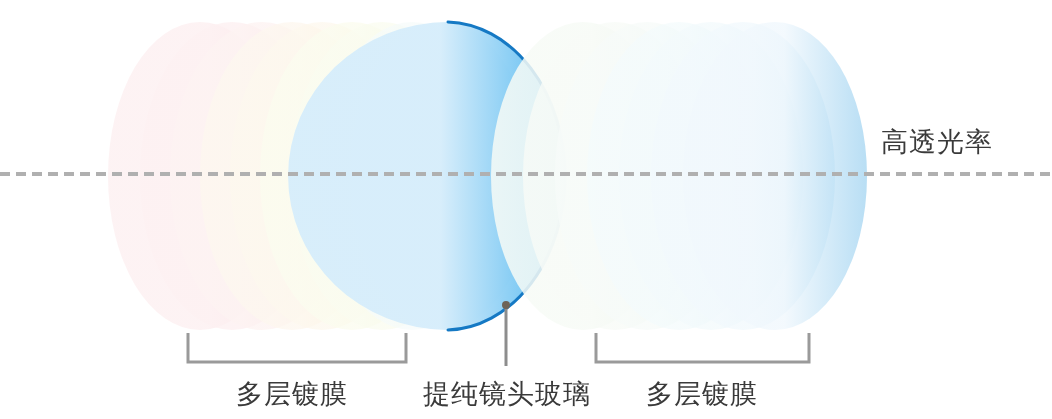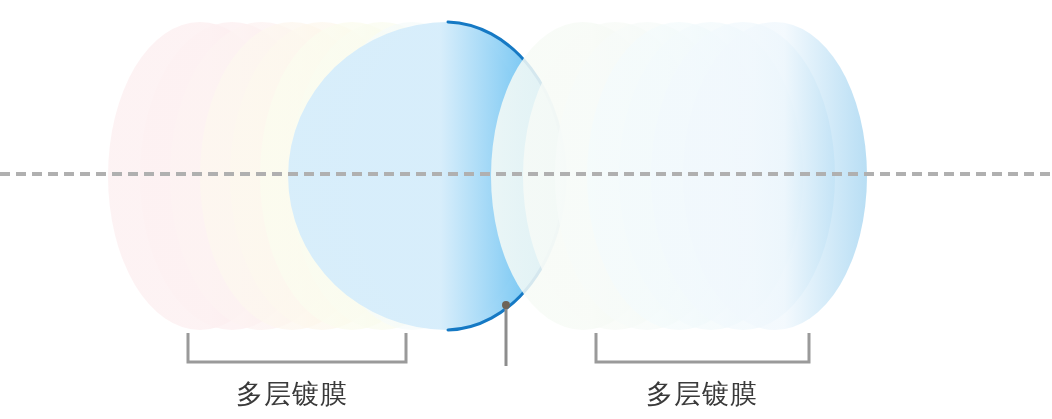--- a/index.html
+++ b/index.html
@@ -175,18 +175,20 @@
     <g id="brackets-group">
         <path d="M 188 333 L 188 362 L 406 362 L 406 333" fill="none" stroke="#9a9a9a" stroke-width="3"></path>
         <path d="M 596 333 L 596 362 L 809 362 L 809 333" fill="none" stroke="#9a9a9a" stroke-width="3"></path>
       </g>
     <g id="pointer-group">
         <line x1="506" y1="305" x2="506" y2="366" stroke="#8d8d8d" stroke-width="3"></line>
         <circle cx="506" cy="305" r="4" fill="#6e6458"></circle>
       </g>
   </svg>
 
+  <div class="label" id="label-transmittance">高透光率</div>
 
   <div class="label" id="label-coating-left">多层镀膜</div>
 
+  <div class="label" id="label-glass">提纯镜头玻璃</div>
 
   <div class="label" id="label-coating-right">多层镀膜</div>
 </div>
 
 </body></html>

